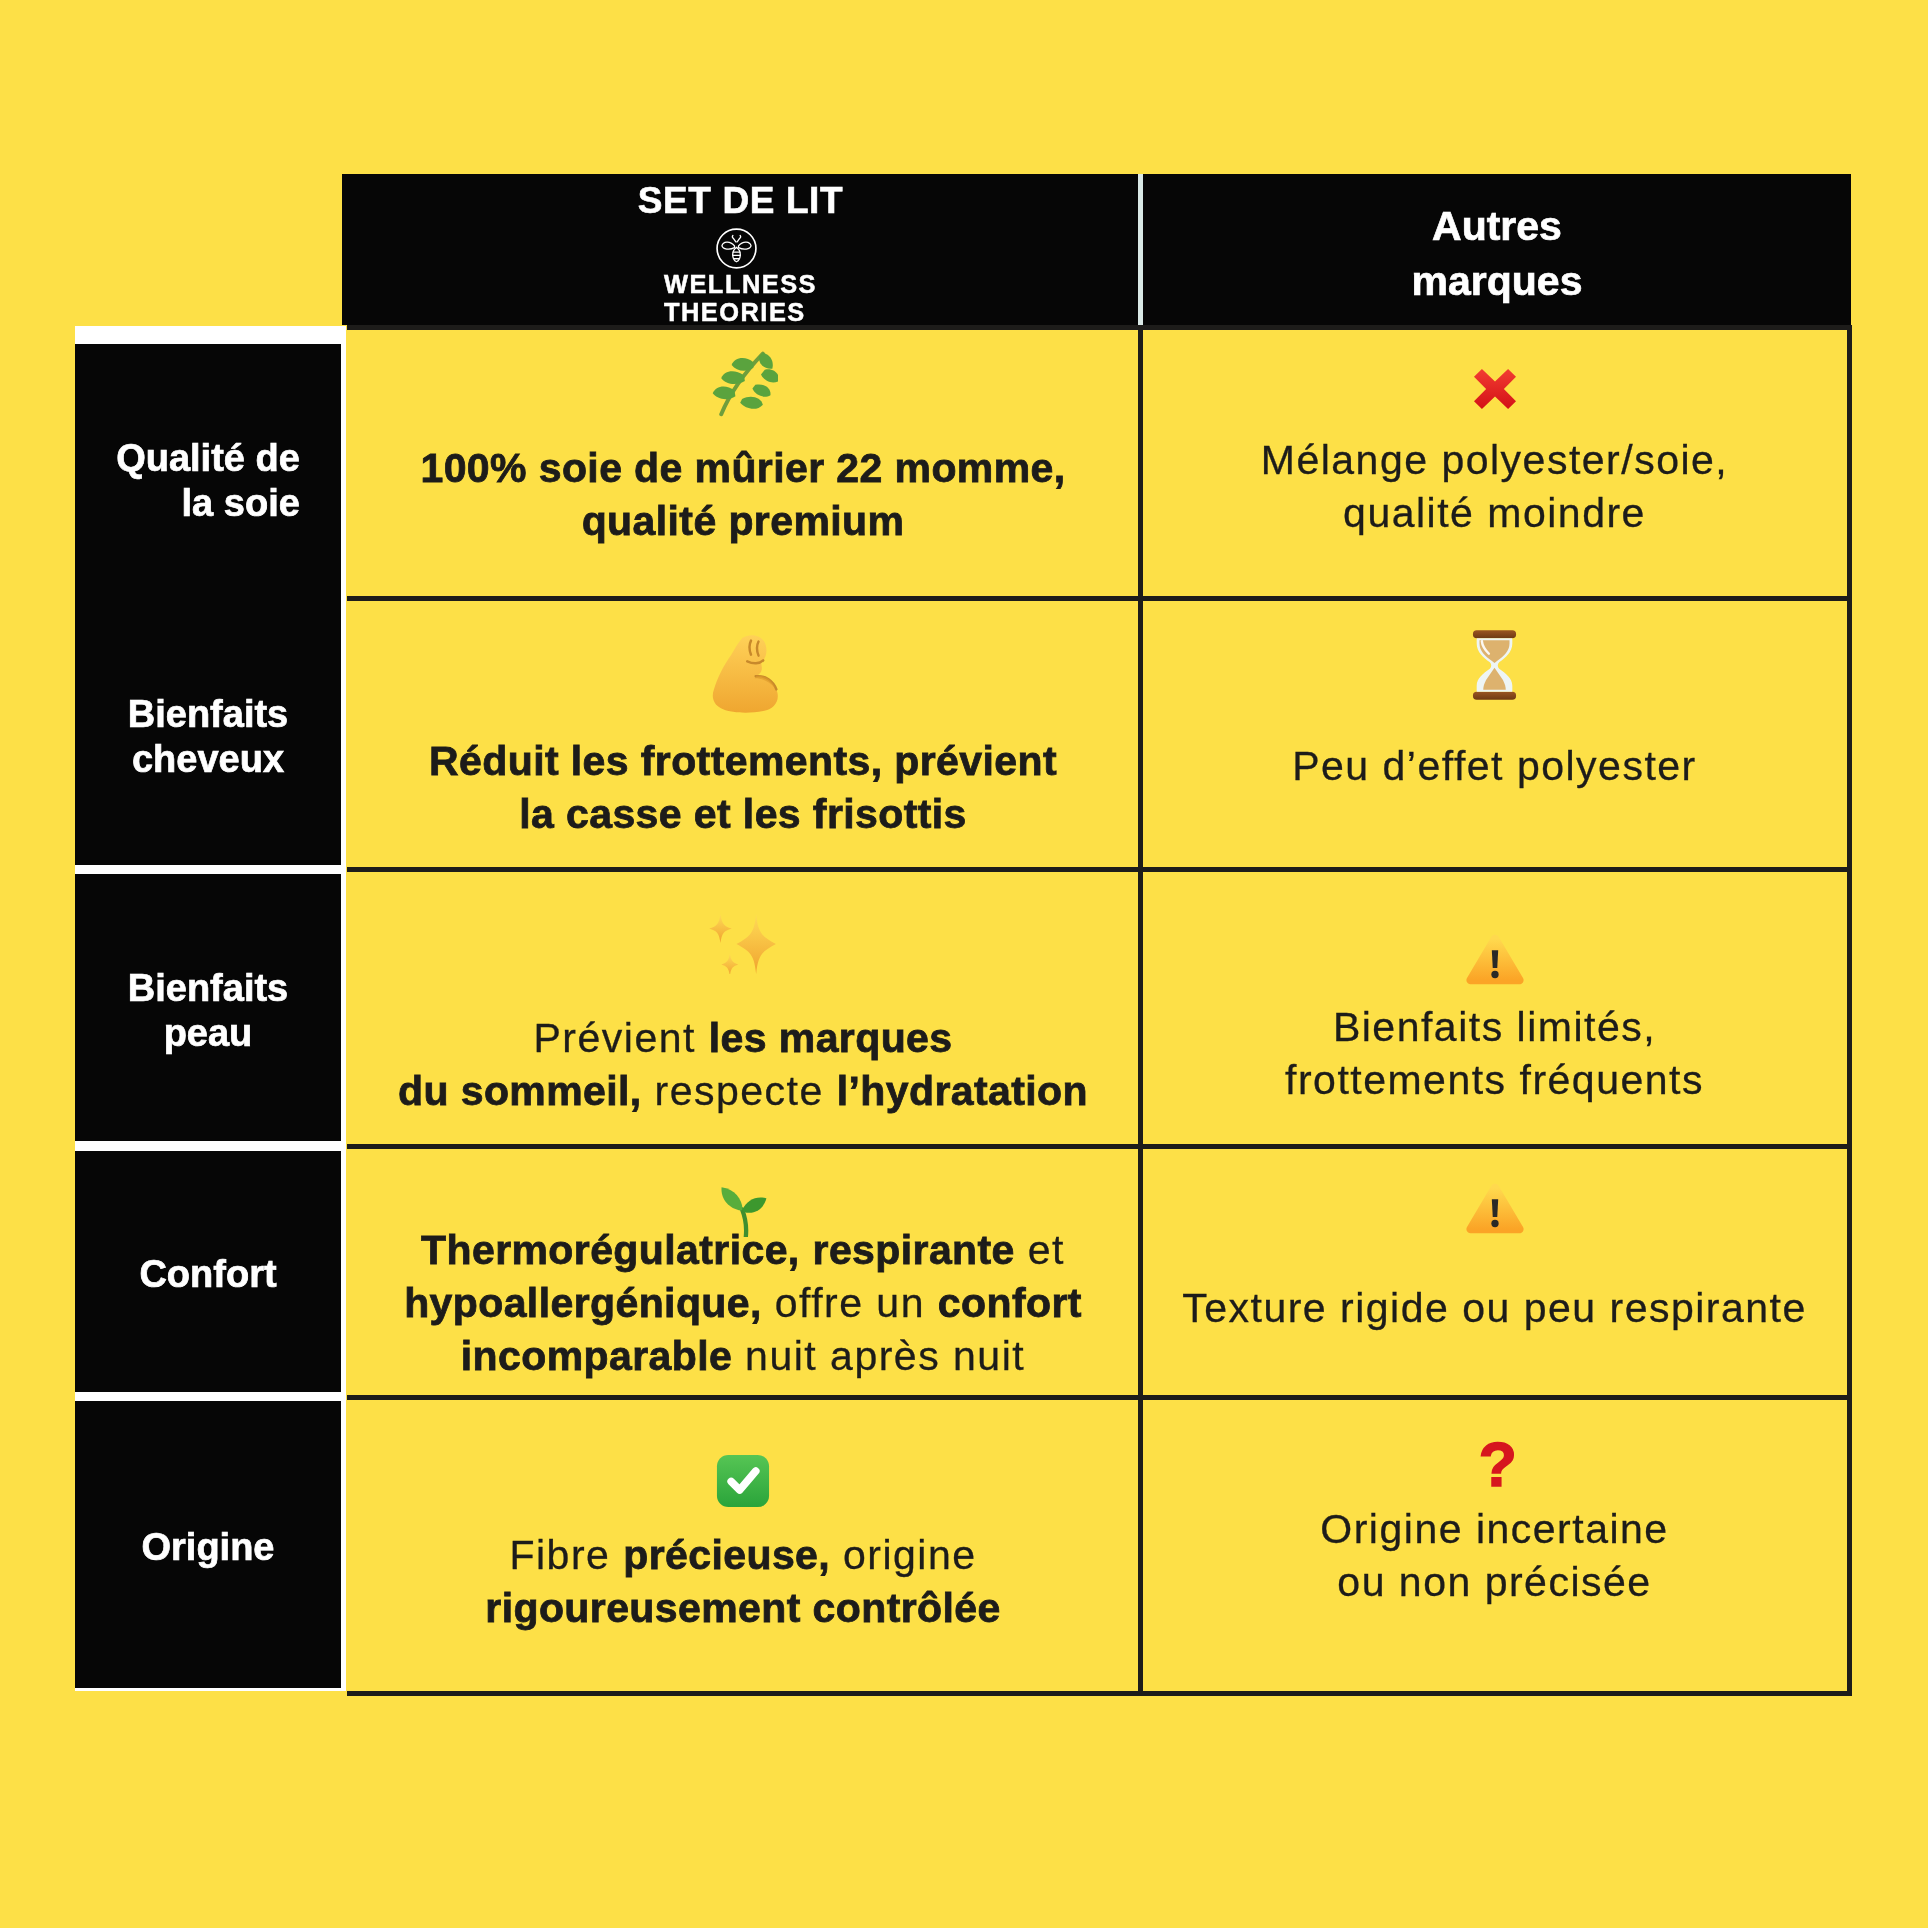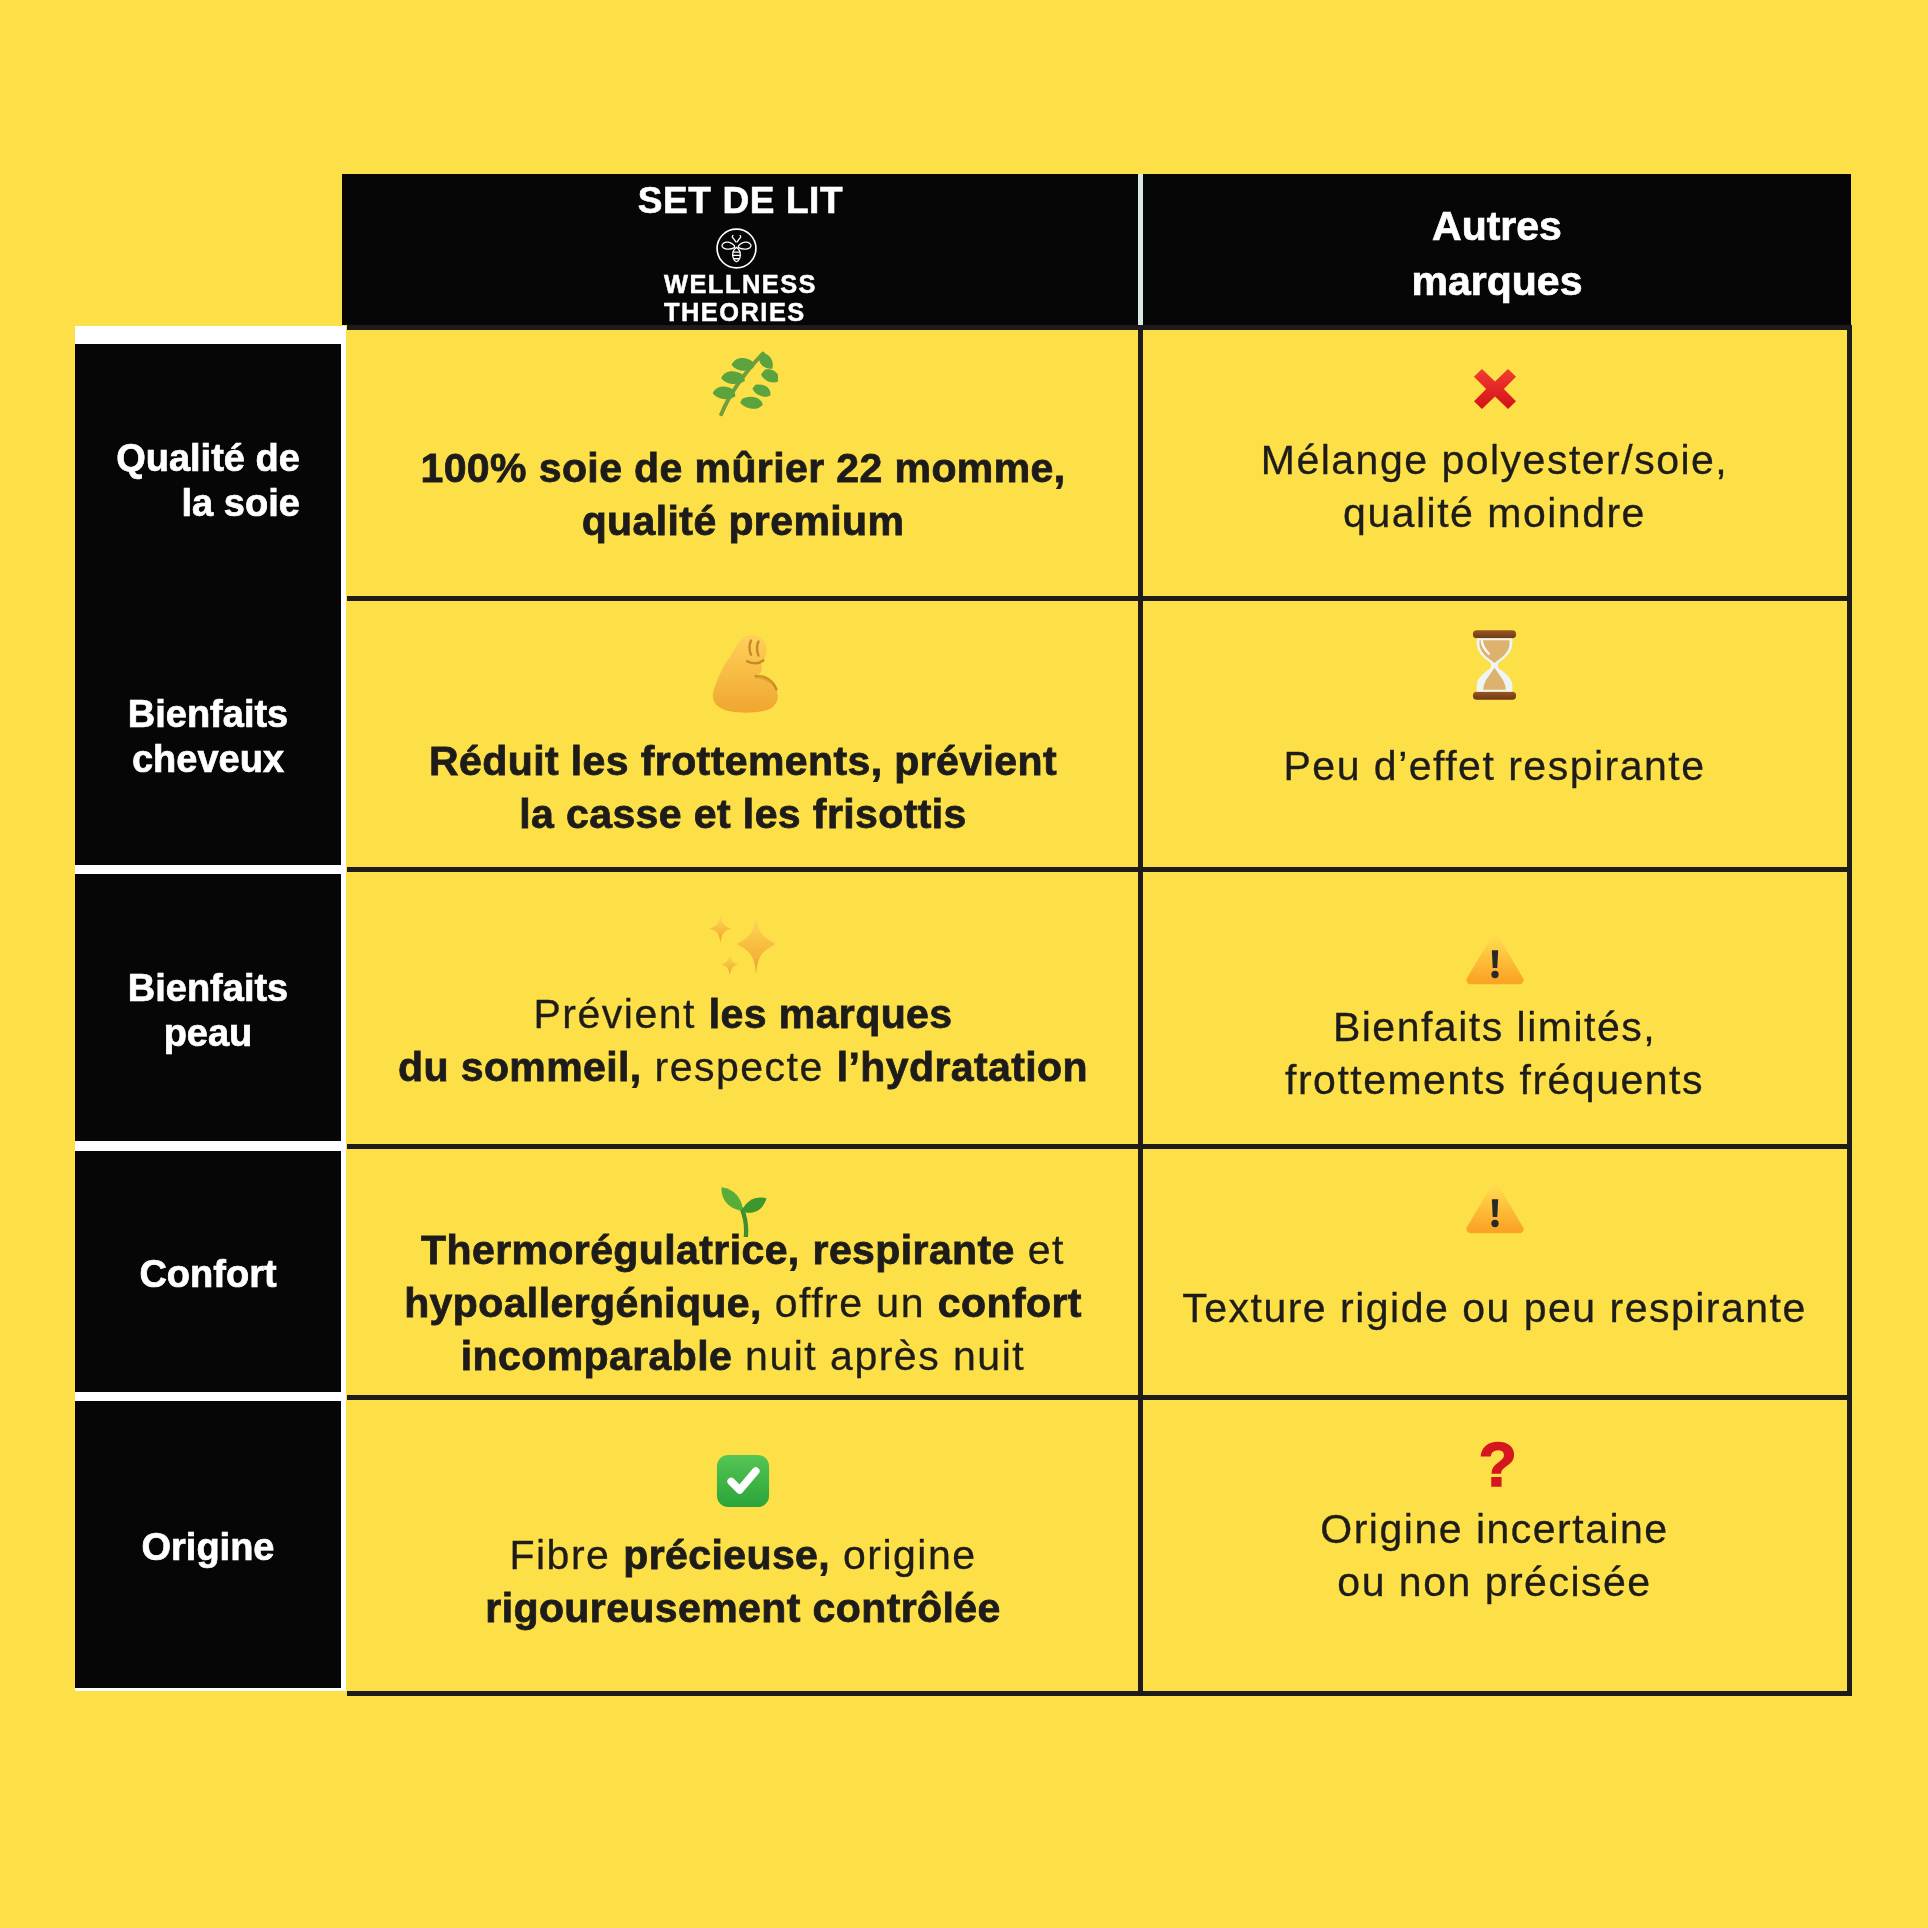--- a/index.html
+++ b/index.html
@@ -181,24 +181,24 @@
             </defs>
  <rect x="1" y="0" width="46" height="8.5" rx="4" fill="url(#hg)"></rect>
  <rect x="1" y="65.5" width="46" height="8.5" rx="4" fill="url(#hg)"></rect>
  <path d="M5 8.5 L43 8.5 L43 14 C43 23 36 29 29 34 C27 36 27 39 29 41 C36 46 43 51 43 59 L43 65.5 L5 65.5 L5 59 C5 51 12 46 19 41 C21 39 21 36 19 34 C12 29 5 23 5 14 Z" fill="#eef5f4"></path>
  <path d="M8 10.5 L40 10.5 L40 14 C40 22 34 27.5 27 32.5 L24 34.8 L21 32.5 C14 27.5 8 22 8 14 Z" fill="#ddb26e"></path>
  <path d="M24 40 L33 53 C35 57 36 60 36 63.5 L12 63.5 C12 60 13 57 15 53 Z" fill="#ddb26e"></path>
  <path d="M10.5 11.5 C11 17 14 21 18 25" fill="none" stroke="#ffffff" stroke-width="2.6" stroke-linecap="round" opacity=".9"></path>
 </svg>
         </div>
         <div class="txt">
-          <div class="line"><span>Peu d’effet respirante</span></div>
-        </div>
-      </div>
-      <div class="abs cell" style="left: 347px; top: 872px; width: 792px; height: 272px; padding-top: 40px;">
+          <div class="line"><span>Peu d’effet polyester</span></div>
+        </div>
+      </div>
+      <div class="abs cell" style="left: 347px; top: 872px; width: 792px; height: 272px; padding-top: 40px; gap: 24px;">
         <div class="icon" style="margin-bottom: 14px;">
           <svg viewBox="0 0 72 66" width="68" height="62">
  <defs>
               <linearGradient id="sp" x1="0" y1="0" x2="0" y2="1">
                 <stop offset="0" stop-color="#ffdb57"></stop>
                 <stop offset="1" stop-color="#f0a32e"></stop>
               </linearGradient>
             </defs>
  <path fill="url(#sp)" d="M50 2 C52 22 56 26 71 34 C56 42 52 46 50 66 C48 46 44 42 29 34 C44 26 48 22 50 2 Z"></path>
  <path fill="url(#sp)" d="M12 2 C13.5 12.5 15.5 15 24 17.5 C15.5 20 13.5 22.5 12 33 C10.5 22.5 8.5 20 0 17.5 C8.5 15 10.5 12.5 12 2 Z"></path>

